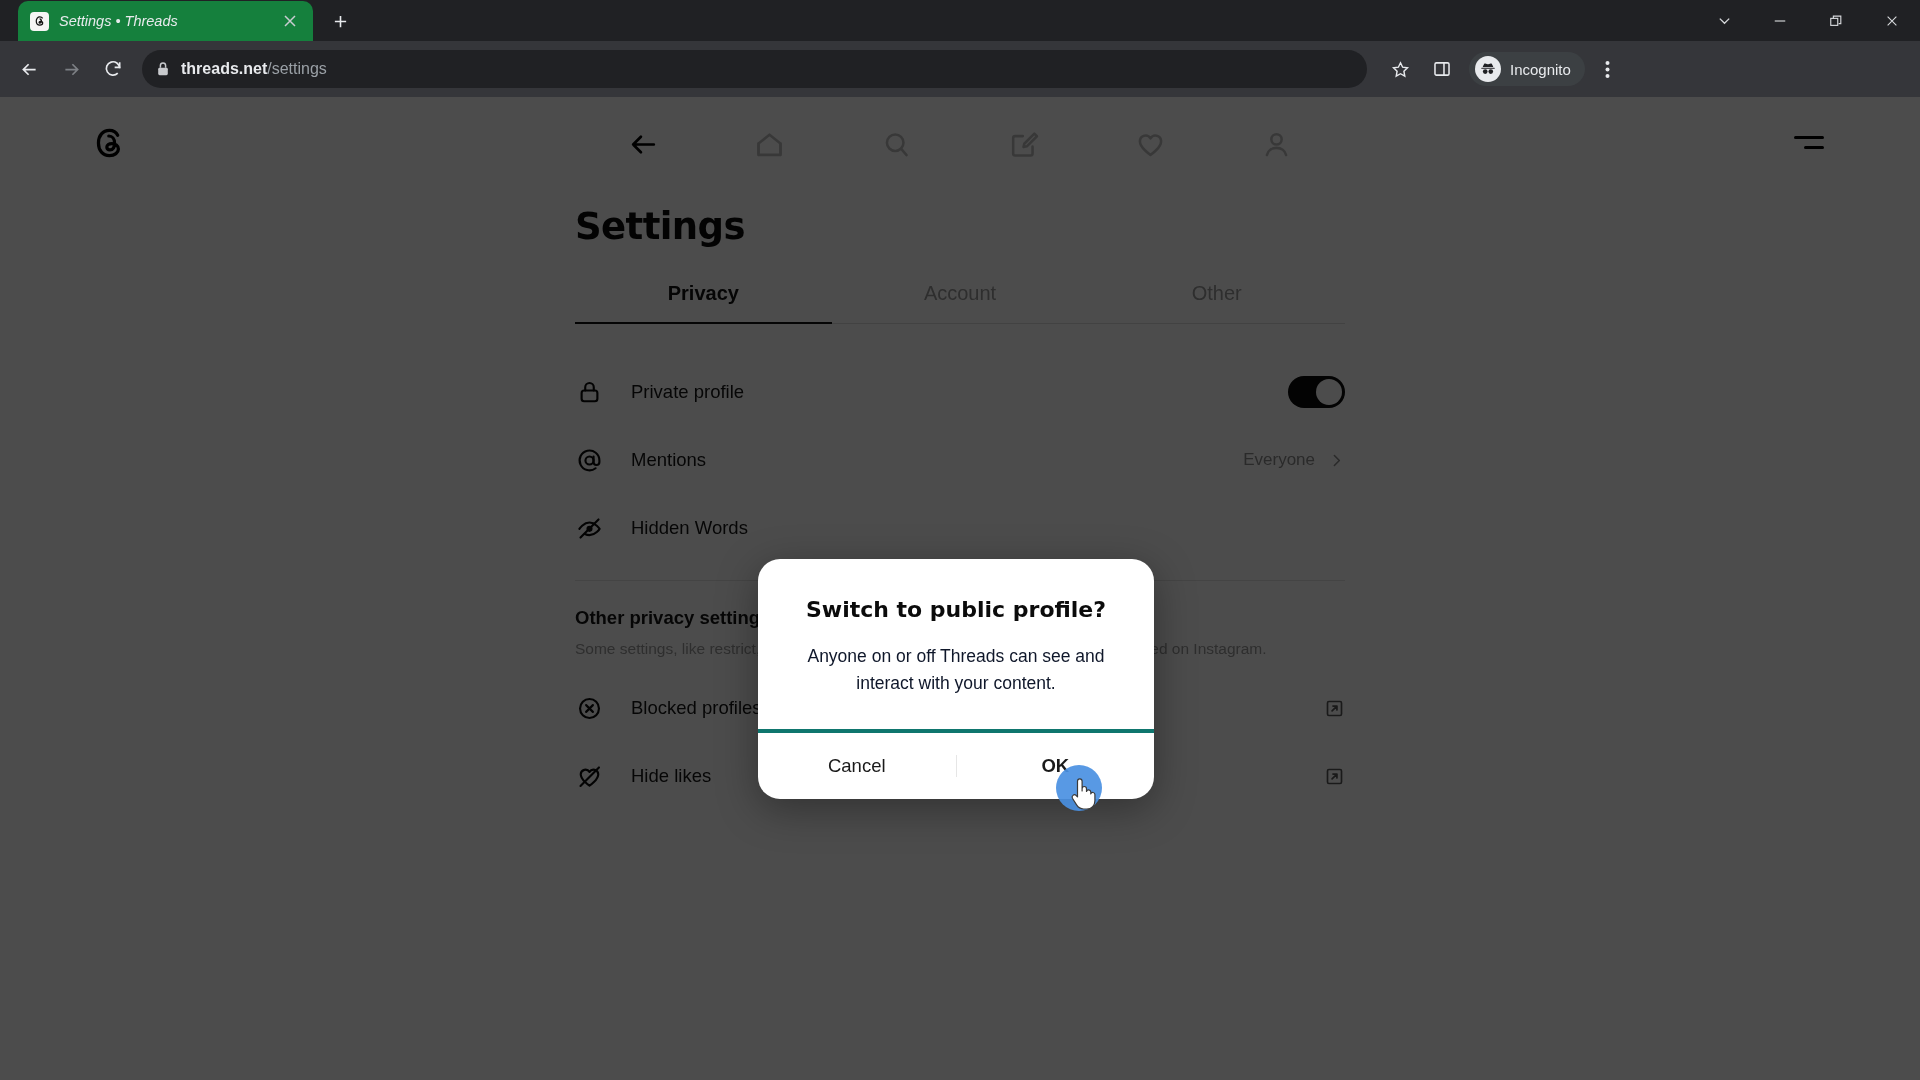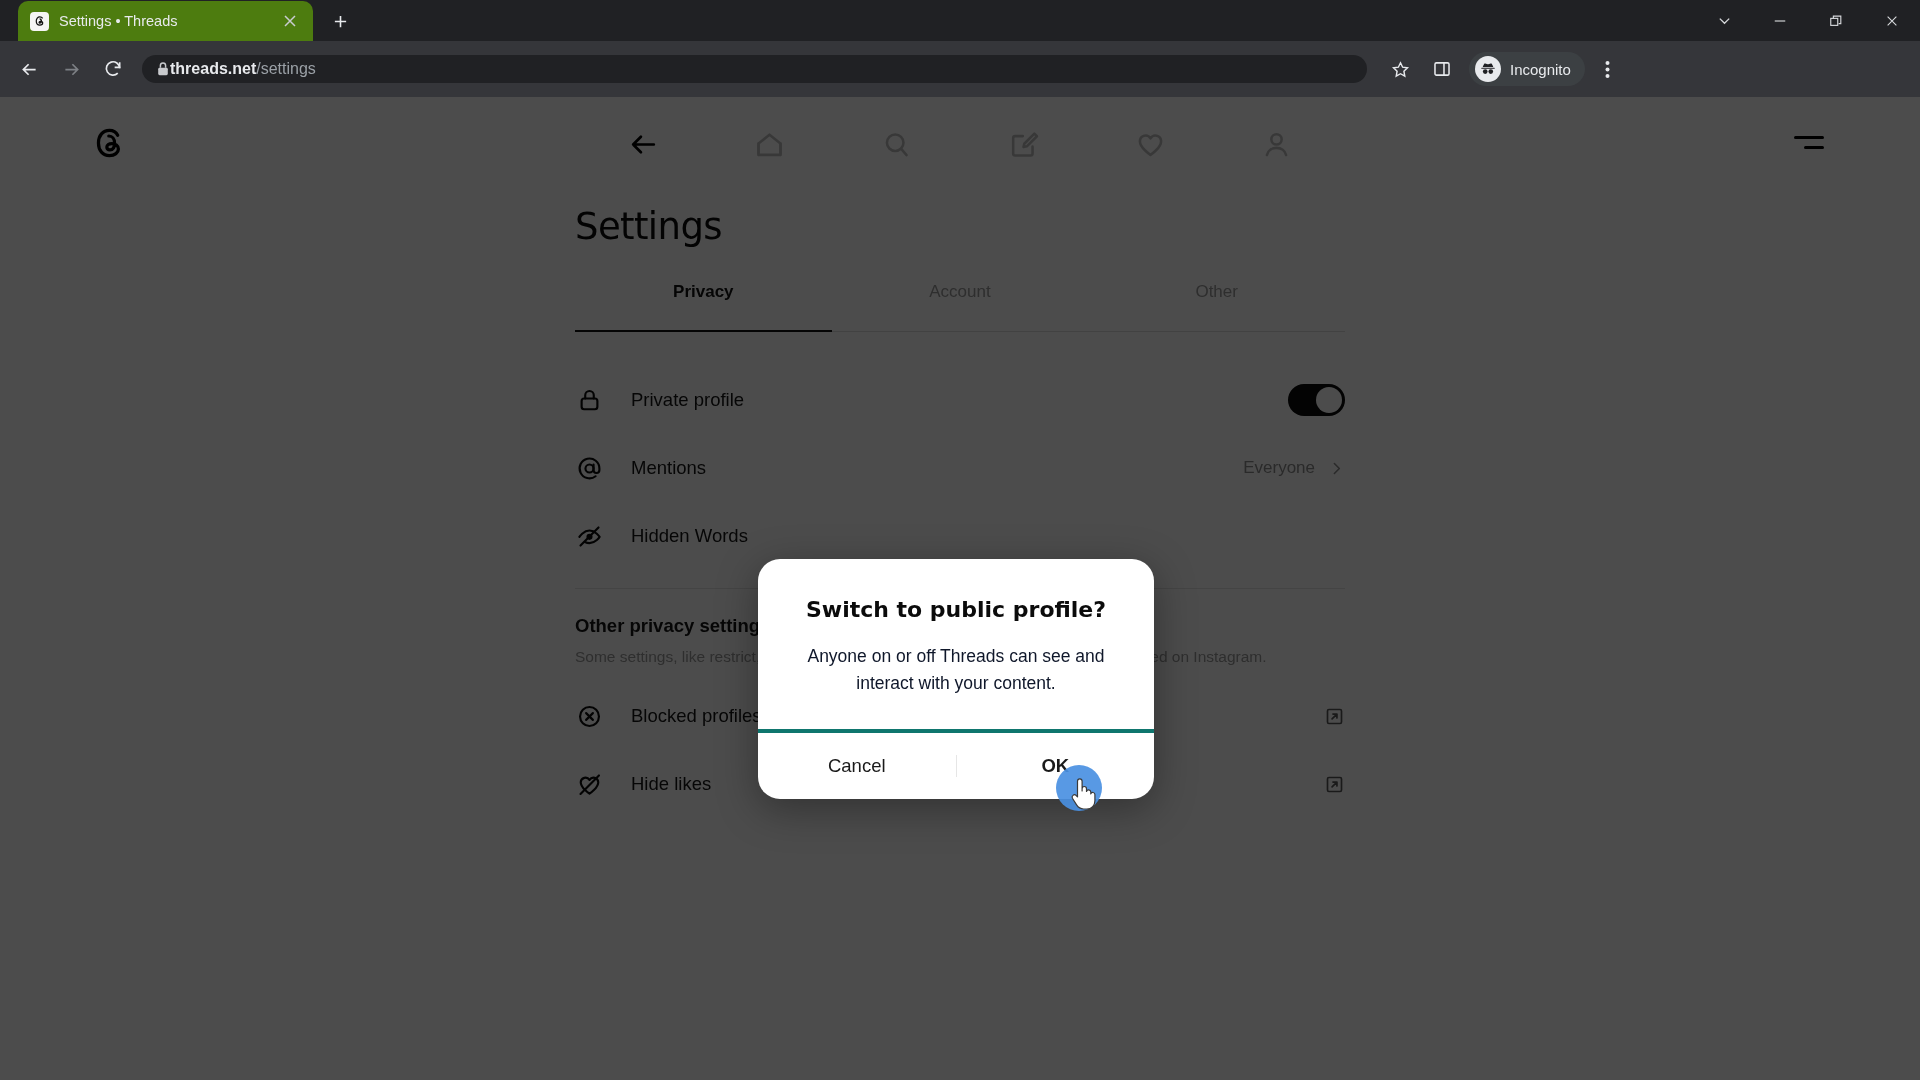--- a/index.html
+++ b/index.html
@@ -12,23 +12,24 @@
 
   
   .browser { width: 1920px; height: 1080px; display: flex; flex-direction: column; background:#202124; }
 
   .tabstrip {
     height: 41px; background:#202124; display:flex; align-items:flex-end;
     position: relative; flex: none;
   }
   .tab {
     height: 40px; width: 295px; margin-left: 18px;
-    background:#4d7c0f; border-radius: 10px 10px 0 0;
+    background:#15803d; border-radius: 10px 10px 0 0;
     display:flex; align-items:center; padding: 0 12px; gap: 10px;
     position: relative;
+    font-style: italic;
   }
   .tab-favicon {
     width: 19px; height: 19px; border-radius: 4px;
     background: #f5f5f5; color:#111;
     display:flex; align-items:center; justify-content:center;
     font-size: 14px; font-weight: 700; line-height: 1; flex:none;
     font-family: "DejaVu Sans", sans-serif;
   }
   .tab-title {
     color:#e8eaed; font-size: 14.5px; white-space: nowrap;
@@ -56,22 +57,22 @@
     height: 56px; background:#35363a; display:flex; align-items:center;
     padding: 0 10px; gap: 4px; flex: none;
   }
   .tb-icon {
     width: 38px; height: 38px; border-radius:50%;
     display:flex; align-items:center; justify-content:center;
     color:#e8eaed; flex:none;
   }
   .tb-icon.dim { color:#7d8085; }
   .omnibox {
-    flex: 1; height: 28px; background:#202124; border-radius: 19px;
-    display:flex; align-items:center; padding: 0 14px; gap: 0;
+    flex: 1; height: 38px; background:#202124; border-radius: 19px;
+    display:flex; align-items:center; padding: 0 14px; gap: 11px;
     margin: 0 10px 0 6px; max-width: 1225px;
   }
   .omni-text { font-size: 16px; color:#9aa0a6; white-space: nowrap; }
   .omni-text b { color:#e8eaed; font-weight: 700; }
   .incognito-pill {
     display:flex; align-items:center; gap: 9px; height: 34px;
     padding: 0 14px 0 6px; border-radius: 17px; background: #3c4043;
     margin-left: 4px; flex: none;
   }
   .incog-avatar {
@@ -116,29 +117,29 @@
     width: 62px; height: 58px; display:flex; align-items:center; justify-content:center;
     color:#bdbdbd;
   }
   .nav-btn.back { color:#000; }
 
   .content {
     position:absolute; left: 50%; transform: translateX(-50%);
     top: 108px; width: 770px;
   }
   .page-title {
-    font-size: 37px; font-weight: 400; color:#0b0b0b; letter-spacing:-0.6px;
+    font-size: 37px; font-weight: 700; color:#0b0b0b; letter-spacing:-0.6px;
     margin: 0 0 22px 0; font-family: "DejaVu Sans", sans-serif;
   }
   .tabs {
     display:flex; border-bottom: 1px solid #dcdcdc; margin-bottom: 34px;
   }
   .tab-item {
-    flex: 1; text-align:center; padding: 12px 0 28px 0;
-    font-size: 17px; color:#9a9a9a;
+    flex: 1; text-align:center; padding: 12px 0 17px 0;
+    font-size: 20px; color:#9a9a9a;
   }
   .tab-item.active { color:#111; font-weight: 600; border-bottom: 2.5px solid #111; margin-bottom:-1px; }
 
   .row {
     display:flex; align-items:center; height: 68px; gap: 27px;
   }
   .row-icon { width: 29px; height: 29px; color:#0b0b0b; flex:none; display:flex; align-items:center; justify-content:center;}
   .row-label { font-size: 18.5px; color:#141414; flex:1; }
   .row-right { display:flex; align-items:center; gap: 13px; color:#8c8c8c; font-size: 17px; }
 

